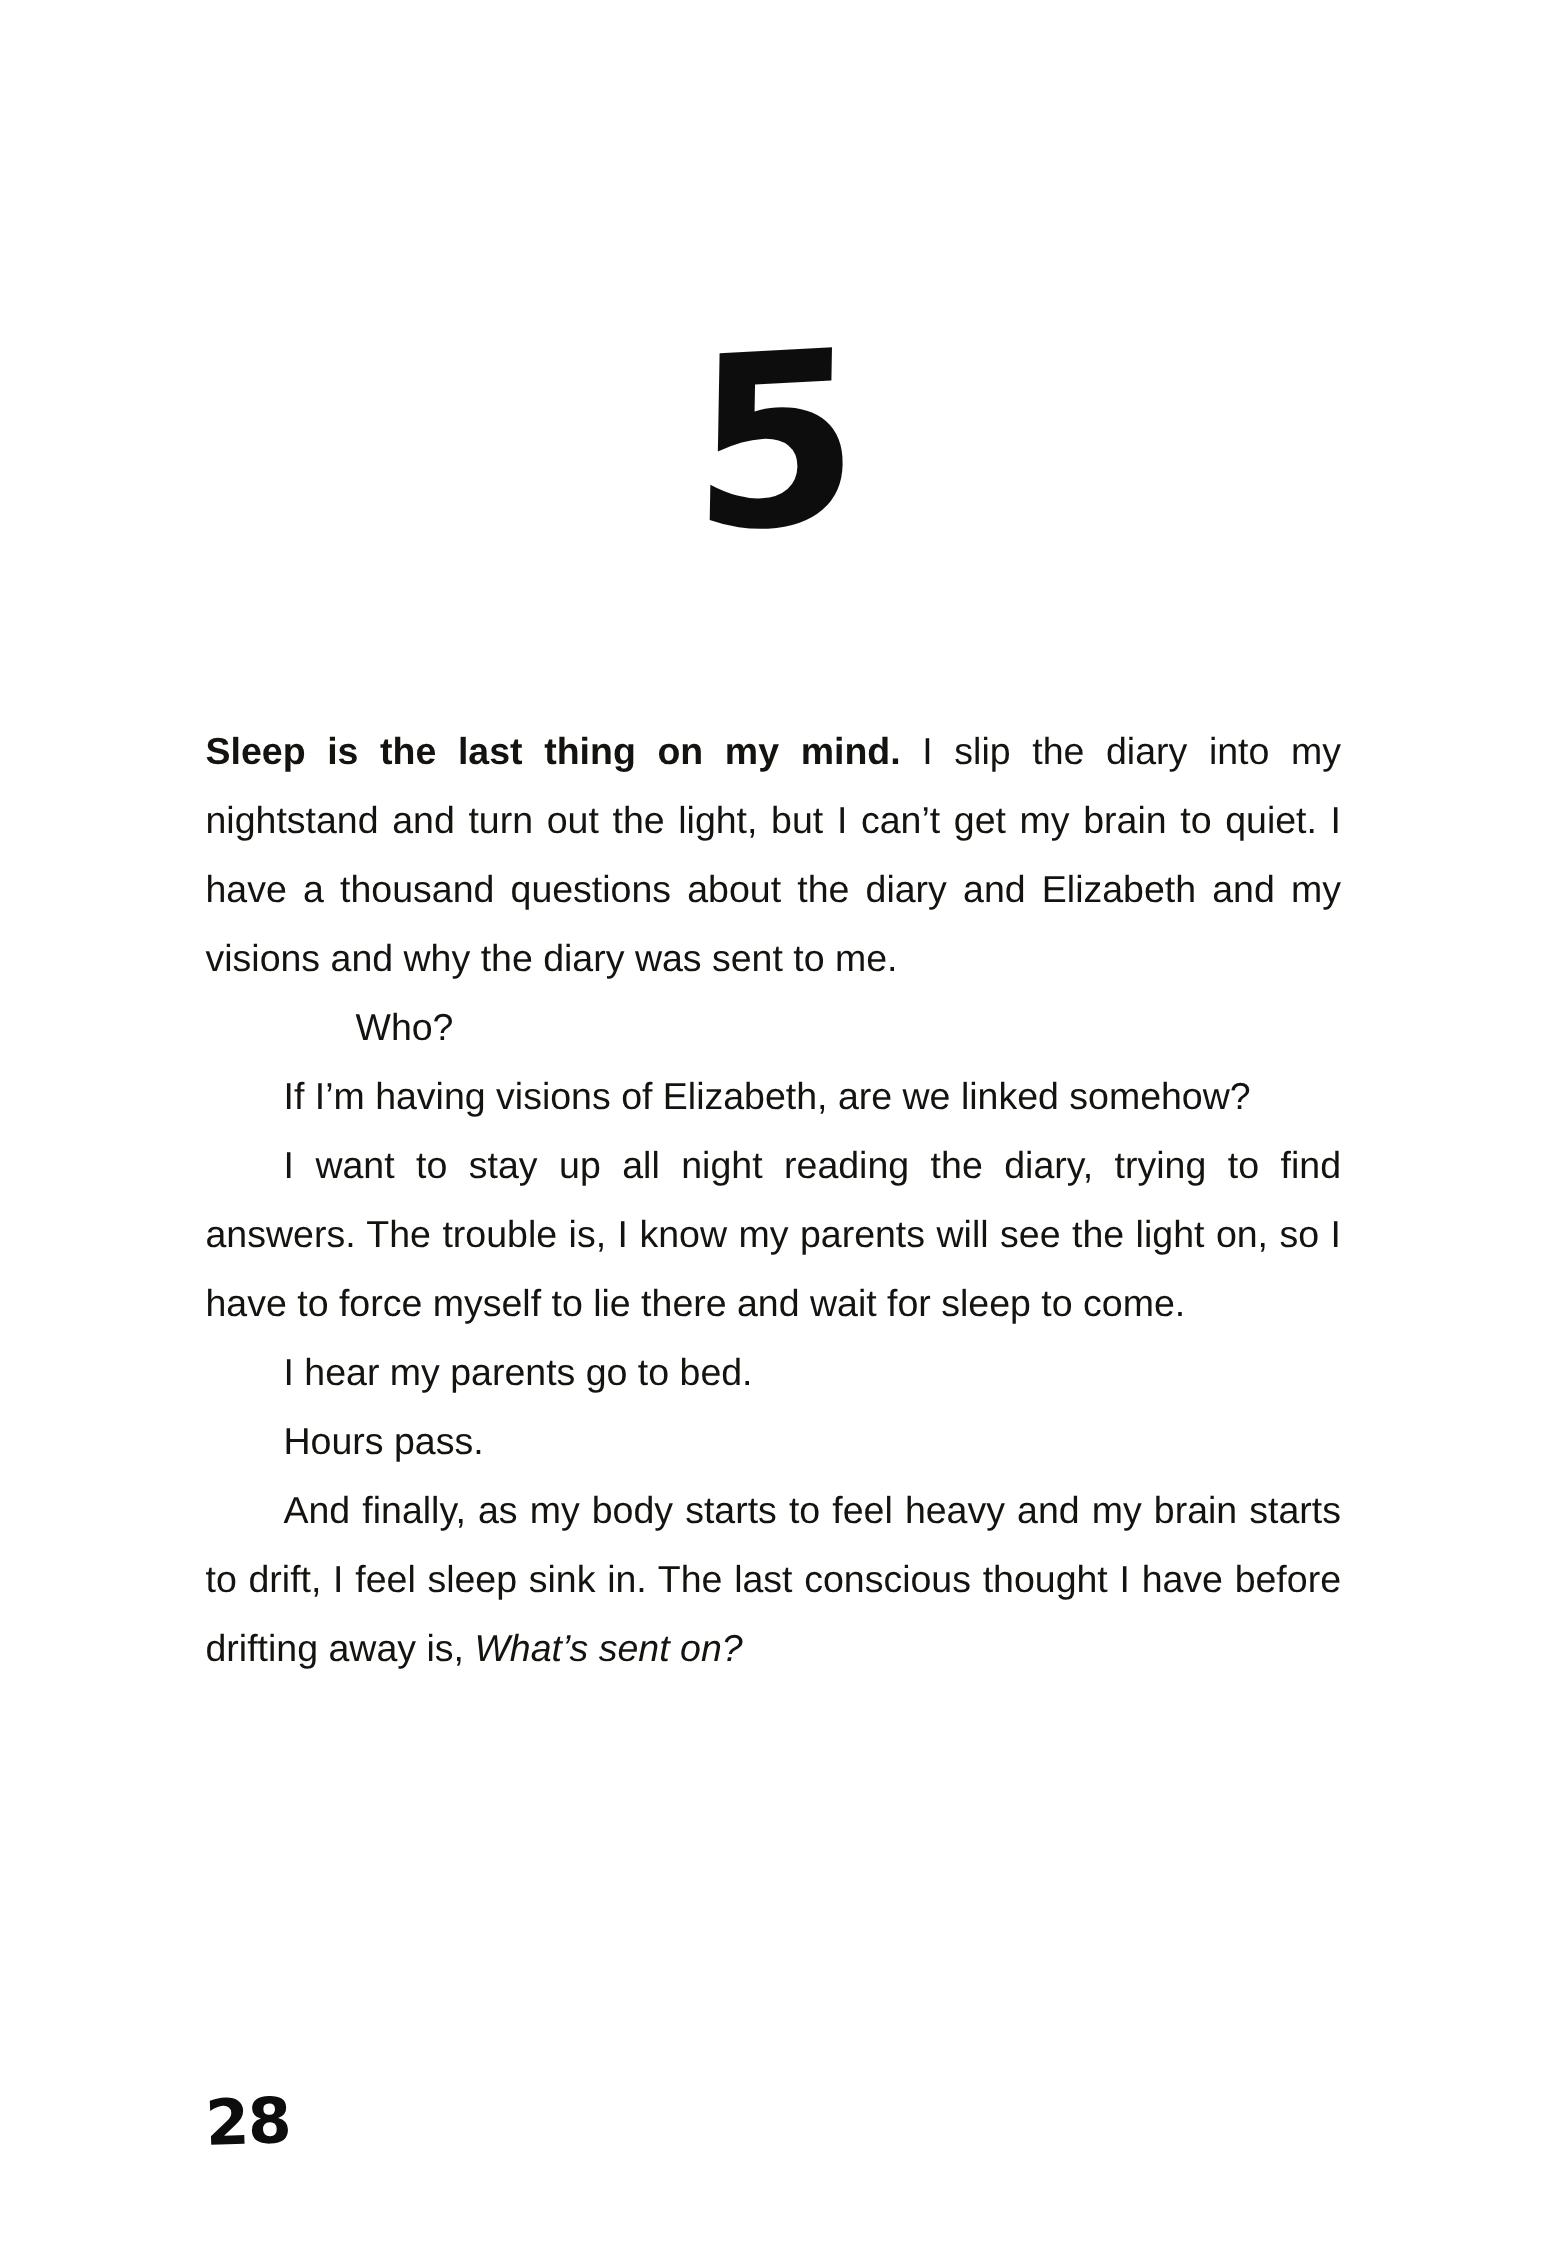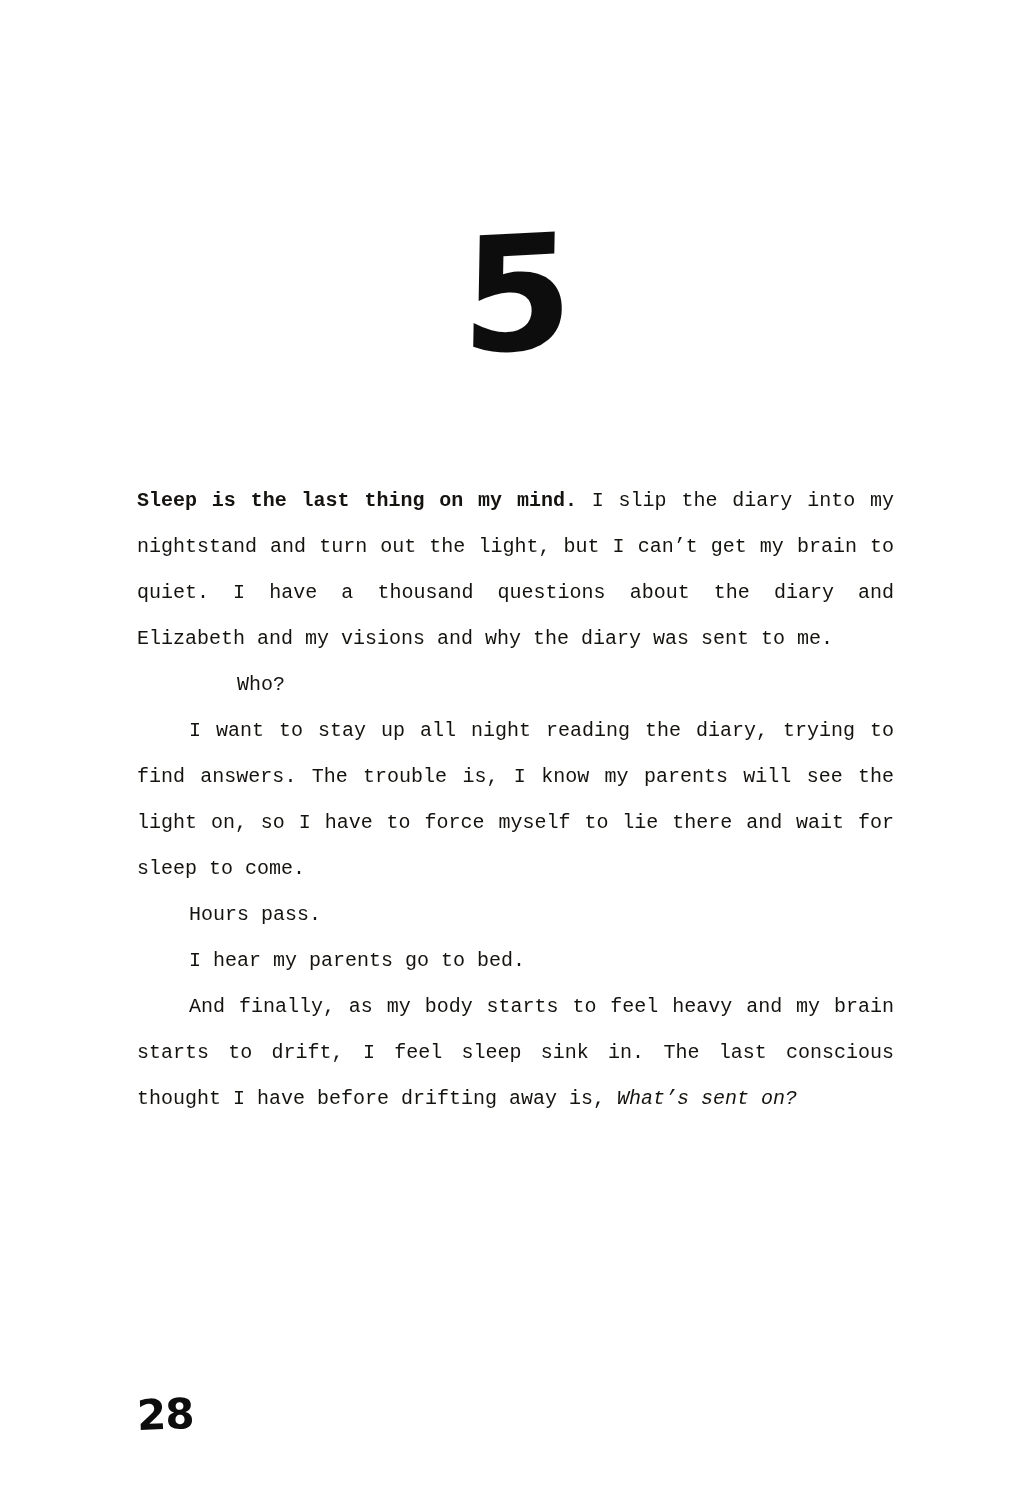--- a/index.html
+++ b/index.html
@@ -35,22 +35,22 @@
     line-height: 1;
     color: #0d0d0d;
     letter-spacing: -2px;
     transform: skewX(-4deg) rotate(-3deg);
   }
   .body-text {
     position: absolute;
     left: 137px;
     top: 478px;
     width: 757px;
-    font-family: Liberation Mono, monospace;
-    font-size: 20px;
+    font-family: Liberation Sans, sans-serif;
+    font-size: 25px;
     line-height: 46px;
     color: #15130f;
     text-align: justify;
     text-justify: inter-word;
   }
   .body-text p {
     margin: 0;
   }
   .p-open {
     text-indent: 0;
@@ -86,27 +86,28 @@
 
   <div class="chapter-number">5</div>
 
   <div class="body-text">
 
     <p class="p-open"><span class="lead-bold">Sleep is the last thing on my mind.</span><span> I slip the diary into my nightstand and turn out the light, but I can’t get my brain to quiet. I have a thousand questions about the diary and Elizabeth and my visions and why the diary was sent to me.</span></p>
 
 
     <p class="p-indent-deep"><span>Who?</span></p>
 
+    <p class="p-indent"><span>If I’m having visions of Elizabeth, are we linked somehow?</span></p>
 
 
     <p class="p-indent"><span>I want to stay up all night reading the diary, trying to find answers. The trouble is, I know my parents will see the light on, so I have to force myself to lie there and wait for sleep to come.</span></p>
 
+    <p class="p-indent"><span>I hear my parents go to bed.</span></p>
+
     <p class="p-indent"><span>Hours pass.</span></p>
-
-    <p class="p-indent"><span>I hear my parents go to bed.</span></p>
 
     <p class="p-indent"><span>And finally, as my body starts to feel heavy and my brain starts to drift, I feel sleep sink in. The last conscious thought I have before drifting away is, </span><span class="italic">What’s sent on?</span></p>
 
   </div>
 
   <div class="page-number">28</div>
 
 </div>
 
 </body></html>

